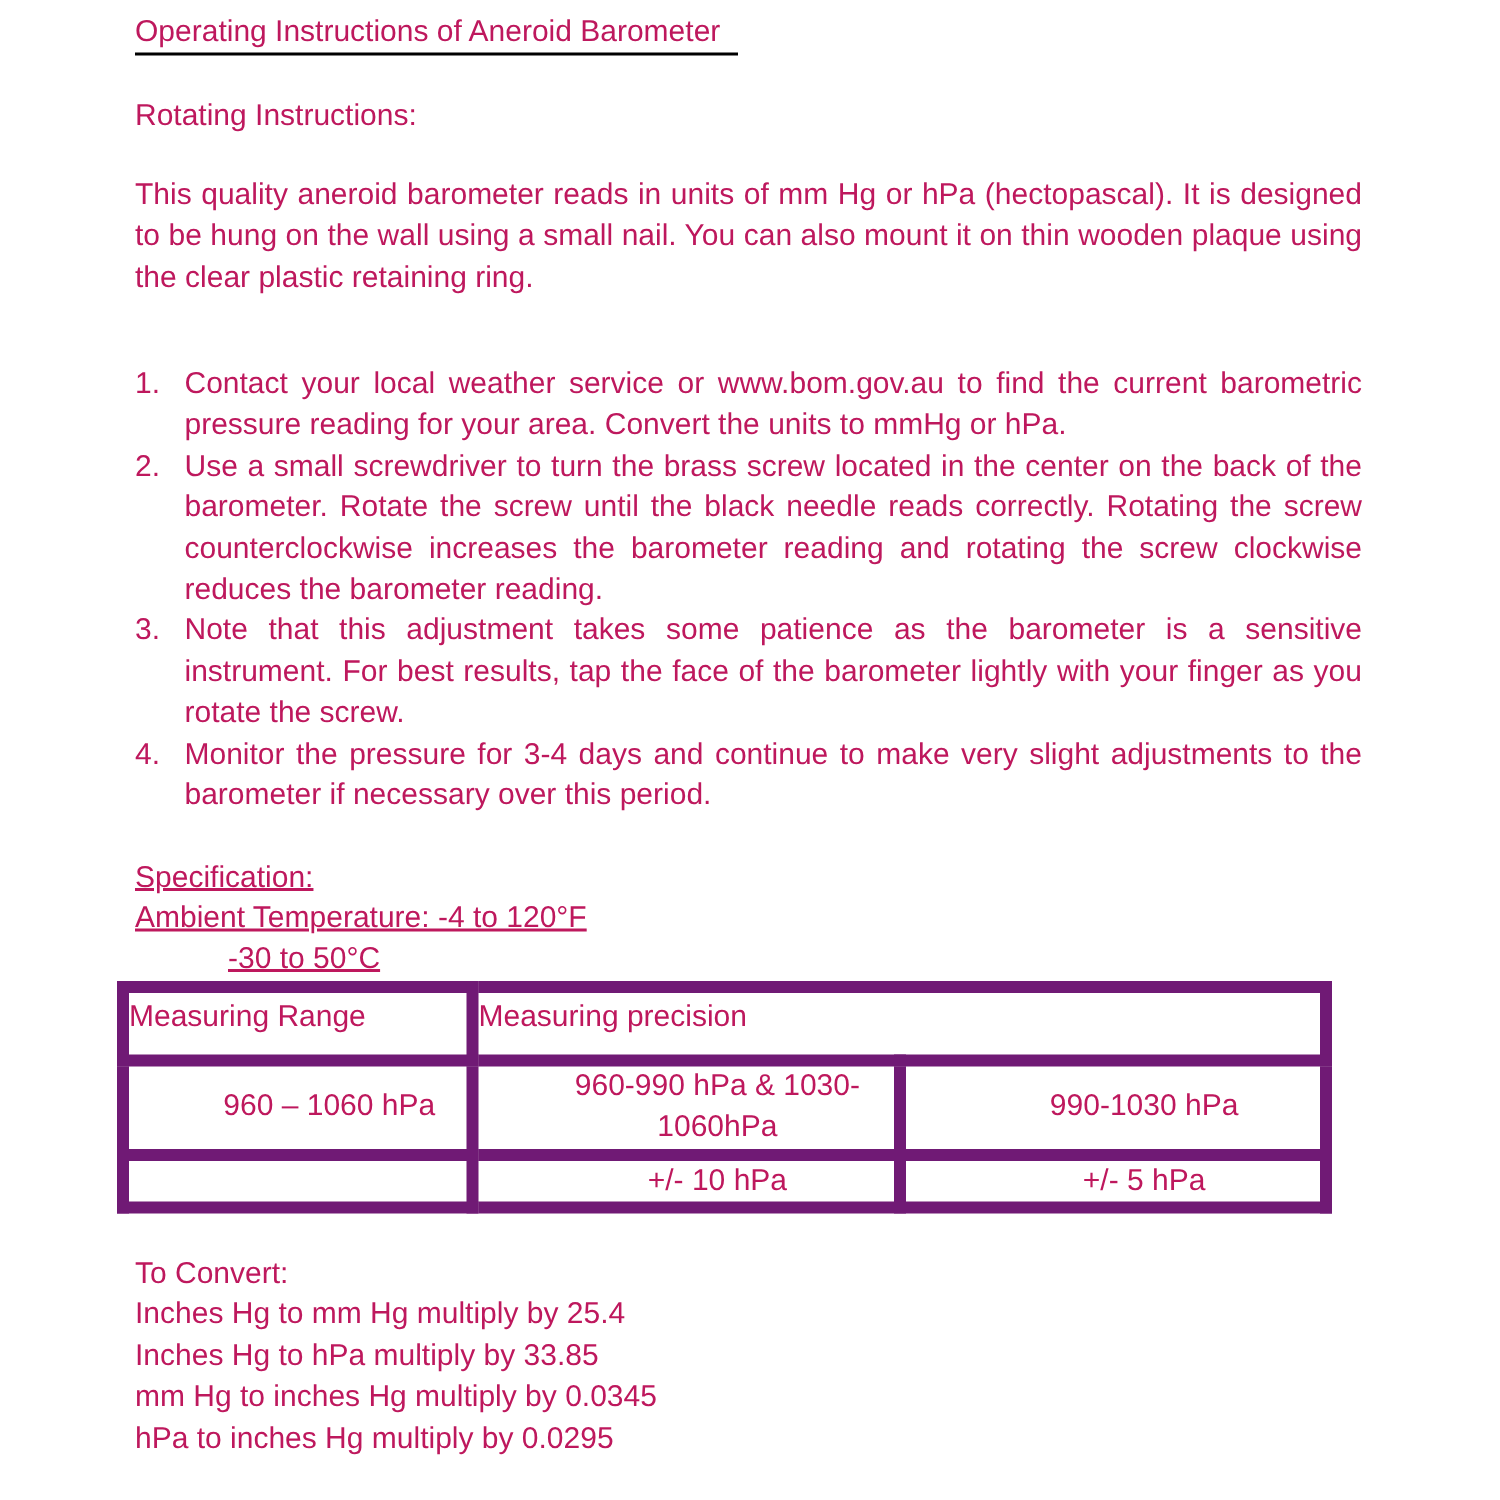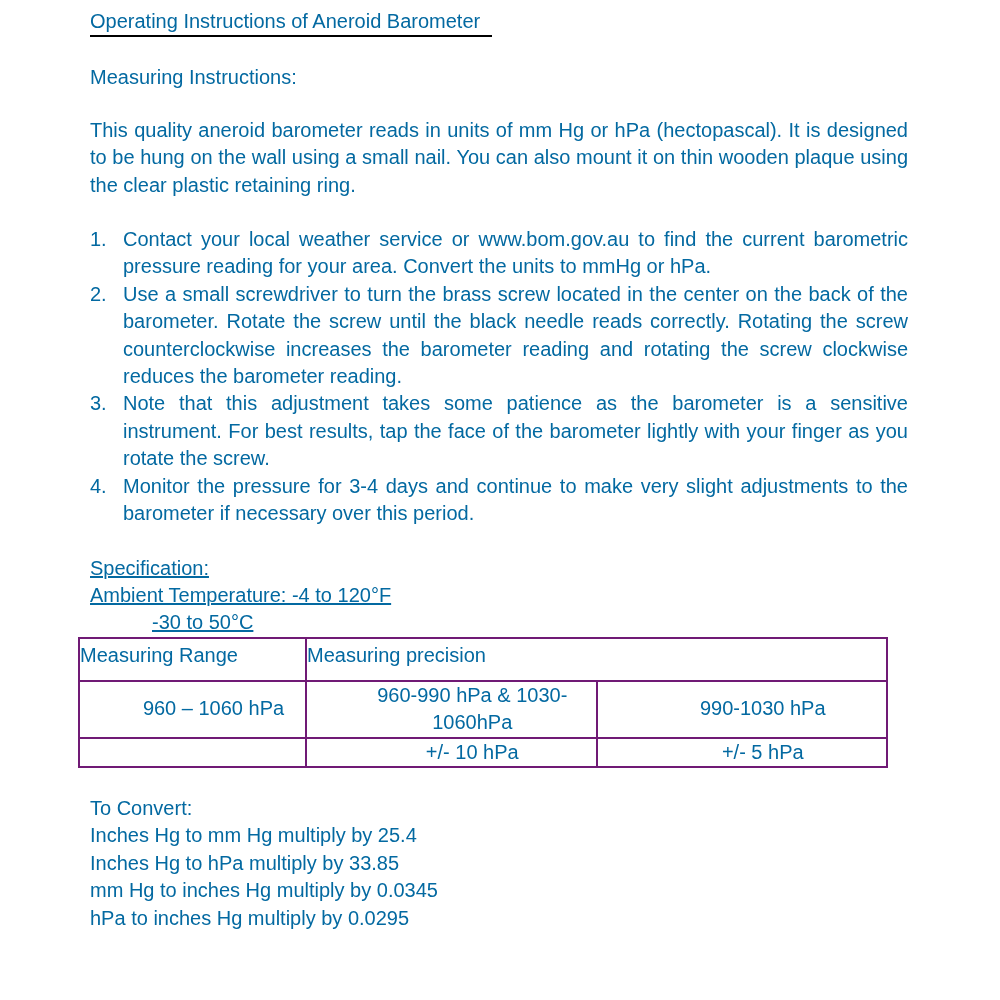--- a/index.html
+++ b/index.html
@@ -5,21 +5,21 @@
   html, body {
     margin: 0;
     padding: 0;
     background: #ffffff;
   }
   .page {
     position: relative;
     width: 1000px;
     height: 1000px;
     background: #ffffff;
-    color: #0369a1;
+    color: #be185d;
     font-family: "Liberation Sans", "DejaVu Sans", sans-serif;
     font-size: 20px;
     line-height: 27.4px;
     box-sizing: border-box;
     padding: 8px 92px 0 90px;
     overflow: hidden;
   }
   .doc-title {
     margin-bottom: 27px;
     white-space: nowrap;
@@ -30,21 +30,21 @@
     padding-right: 12px;
     padding-bottom: 0px;
   }
   .subtitle {
     margin-bottom: 25px;
   }
   .para {
     text-align: justify;
   }
   .para.gap-after {
-    margin-bottom: 27px;
+    margin-bottom: 44px;
   }
   .olist {
     margin: 0;
   }
   .olist-item {
     position: relative;
     padding-left: 33px;
     text-align: justify;
   }
   .olist-item .num {
@@ -61,21 +61,21 @@
   }
   table.spec-table {
     border-collapse: collapse;
     table-layout: fixed;
     width: 810px;
     margin-left: -12px;
     margin-bottom: 27px;
     font-size: 20px;
   }
   table.spec-table td, table.spec-table th {
-    border: 2px solid #701a75;
+    border: 8px solid #701a75;
     font-weight: normal;
     padding: 0;
     overflow: hidden;
   }
   .col-1 { width: 225px; }
   .col-2 { width: 353px; border-radius: 11px; }
   .col-3 { width: 230px; }
   tr.hdr-row td, tr.hdr-row th { height: 38px; vertical-align: top; padding-top: 3px; }
   th.hdr-range { text-align: left; padding-left: 14px; }
   th.hdr-precision { text-align: left; }
@@ -84,21 +84,21 @@
 </style>
 </head>
 <body>
 
 <div class="page">
 
   <div class="doc-title">
     <span class="underlined">Operating Instructions of Aneroid Barometer</span>
   </div>
 
-  <div class="subtitle">Measuring Instructions:</div>
+  <div class="subtitle">Rotating Instructions:</div>
 
   <div class="para gap-after">This quality aneroid barometer reads in units of mm Hg or hPa (hectopascal). It is designed to be hung on the wall using a small nail. You can also mount it on thin wooden plaque using the clear plastic retaining ring.</div>
 
 
   <div class="olist">
     <div class="olist-item">
       <span class="num">1.</span>
       <span>Contact your local weather service or www.bom.gov.au to find the current barometric pressure reading for your area. Convert the units to mmHg or hPa.</span>
     </div>
     <div class="olist-item">

